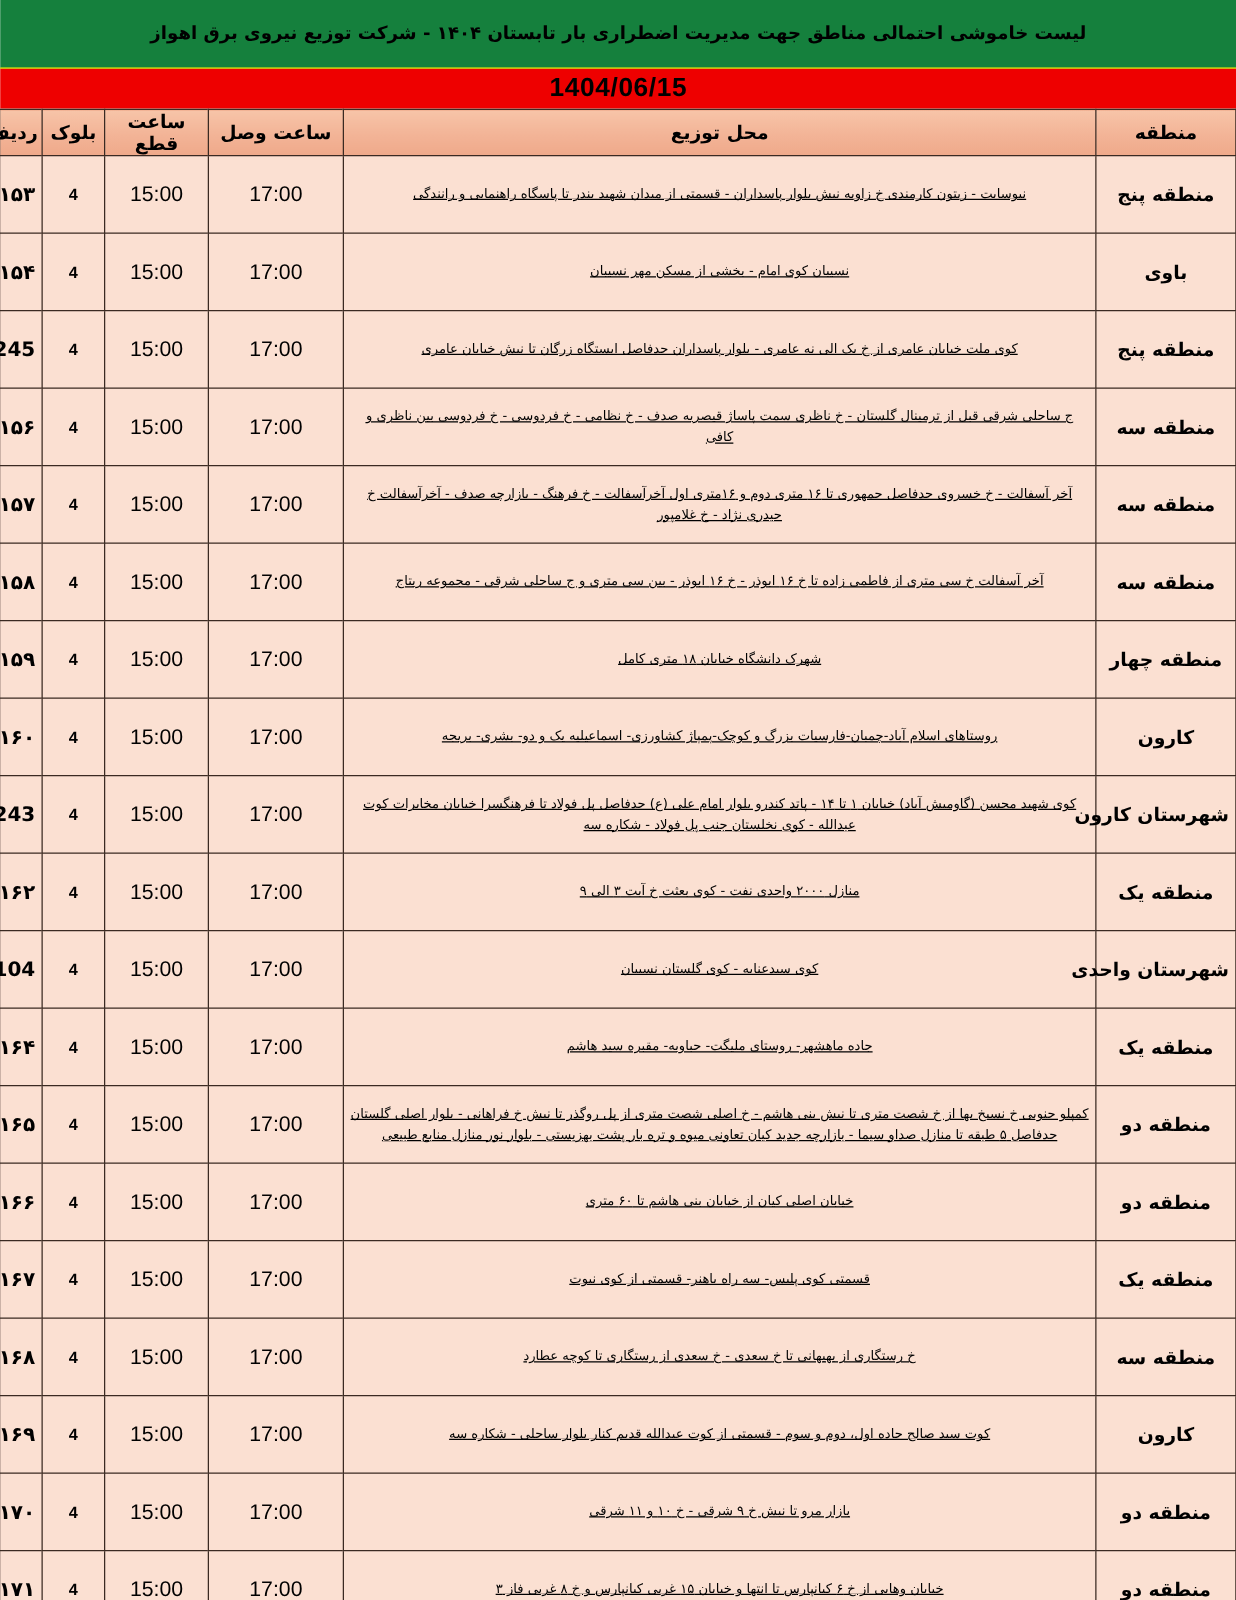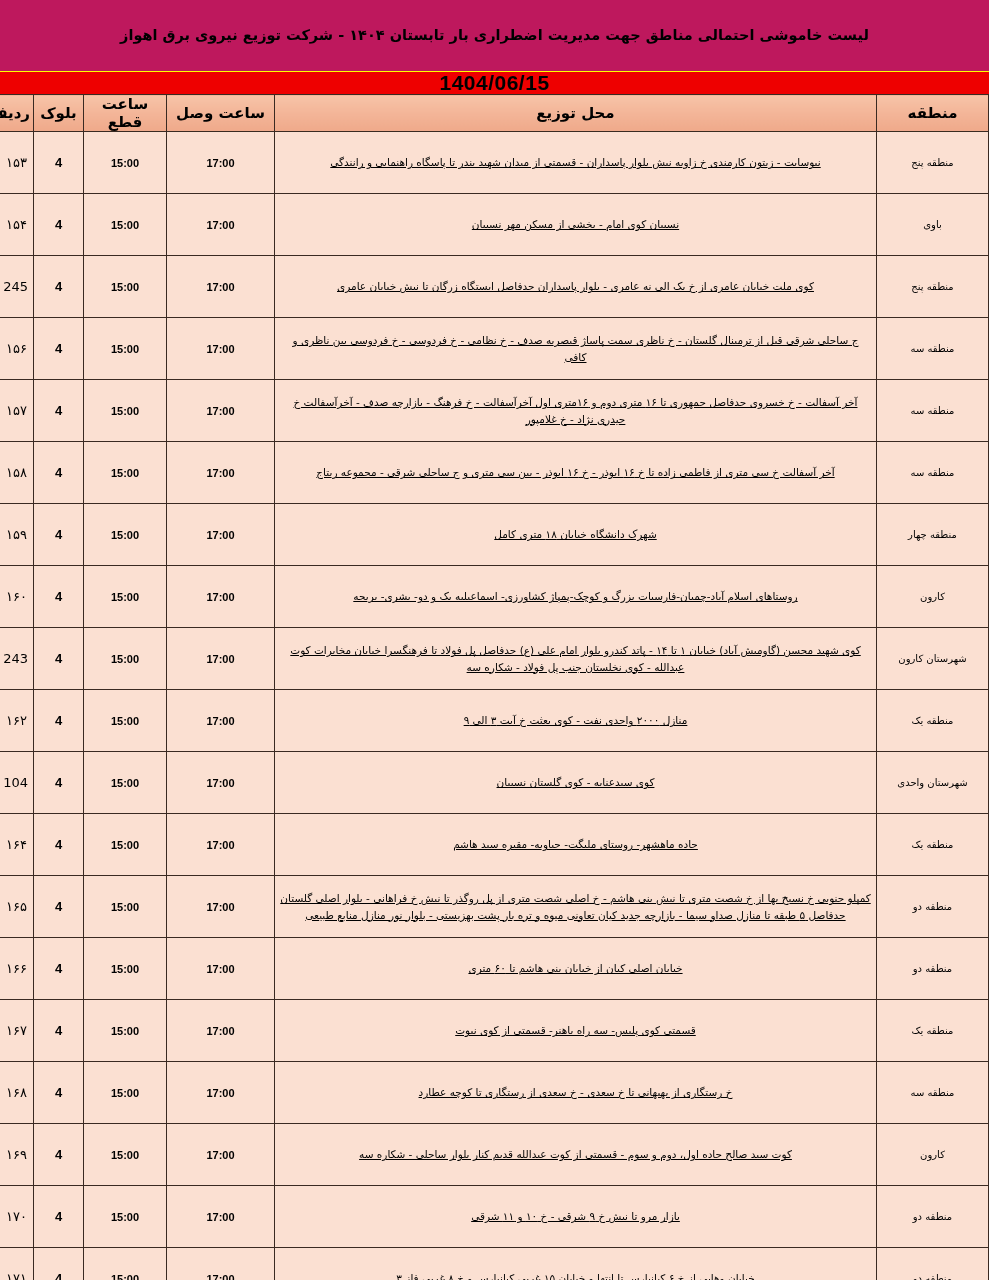--- a/index.html
+++ b/index.html
@@ -17,41 +17,41 @@
   }
 
   .page {
     width: 989px;
     position: relative;
     background: #ffffff;
   }
 
   
   .title-banner {
-    background: #be185d;
-    height: 72px;
+    background: #15803d;
+    height: 55px;
     display: flex;
     align-items: center;
     justify-content: center;
     border-bottom: 1px solid #ffff00;
   }
   .title-banner .title-text {
     font-size: 14.5px;
     font-weight: bold;
     color: #000000;
     letter-spacing: 0;
     text-align: center;
     padding: 0 12px;
     line-height: 1.3;
   }
 
   
   .date-banner {
     background: #ee0000;
-    height: 22px;
+    height: 32px;
     display: flex;
     align-items: center;
     justify-content: center;
   }
   .date-banner .date-text {
     font-family: "Liberation Sans", "DejaVu Sans", sans-serif;
     font-size: 21px;
     font-weight: bold;
     color: #000000;
     direction: ltr;
@@ -88,46 +88,46 @@
   table.schedule tbody td {
     border: 1px solid #3a2a22;
     background: #fbe0d2;
     vertical-align: middle;
     text-align: center;
     padding: 6px 5px;
     color: #000000;
   }
 
   td.cell-region {
-    font-size: 10px;
-    font-weight: normal;
+    font-size: 15px;
+    font-weight: bold;
     white-space: nowrap;
   }
   td.cell-place {
     font-size: 10.5px;
     line-height: 1.55;
     padding-right: 10px;
     padding-left: 10px;
     text-decoration: underline;
   }
   td.cell-time {
     font-family: "Liberation Sans", "DejaVu Sans", sans-serif;
-    font-size: 11px;
-    font-weight: bold;
+    font-size: 17px;
+    font-weight: normal;
     direction: ltr;
   }
   td.cell-block {
     font-family: "Liberation Sans", "DejaVu Sans", sans-serif;
     font-size: 13px;
     font-weight: bold;
     direction: ltr;
   }
   td.cell-row {
-    font-size: 13px;
-    font-weight: normal;
+    font-size: 16px;
+    font-weight: bold;
   }
 
   tbody tr { height: 62px; }
 </style>
 </head>
 <body>
 
 <div class="page">
 
   <div class="title-banner">

